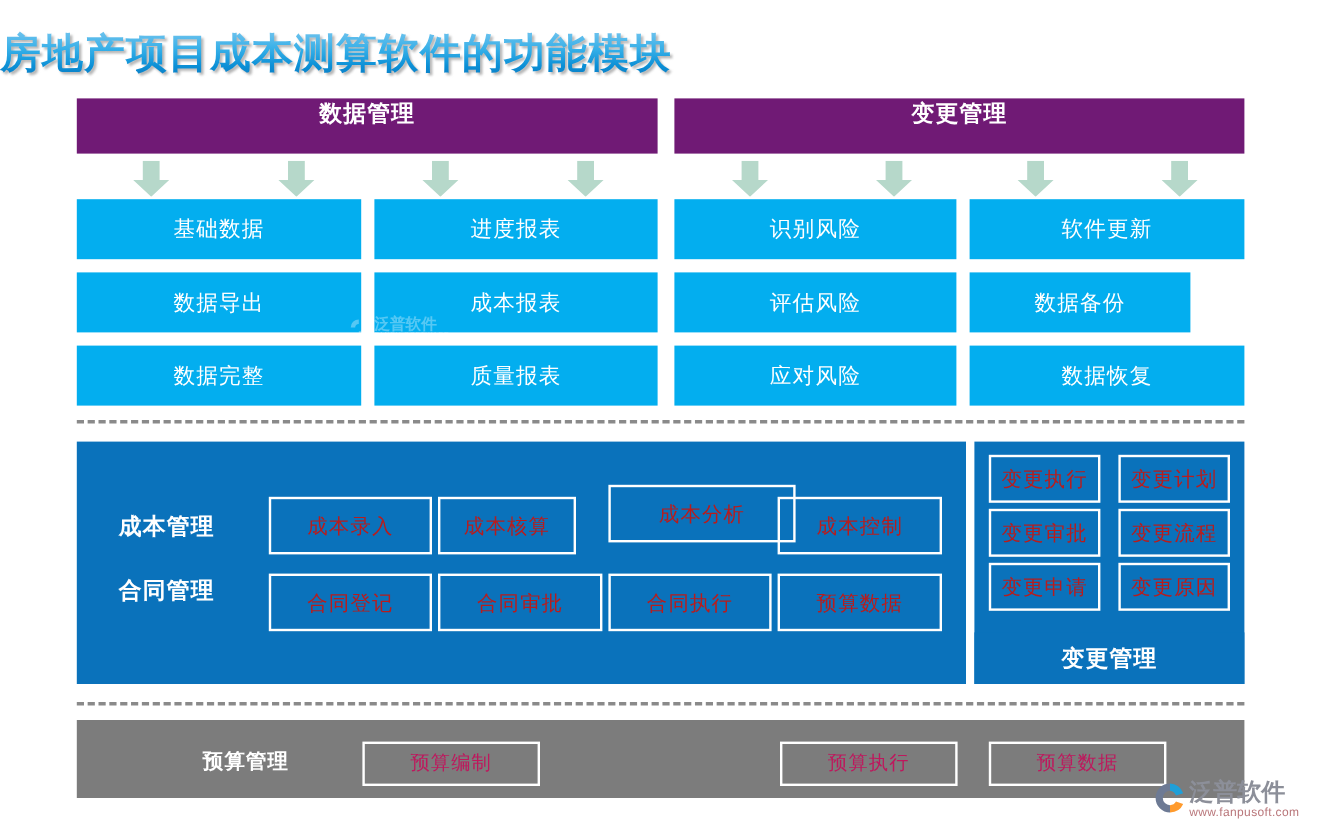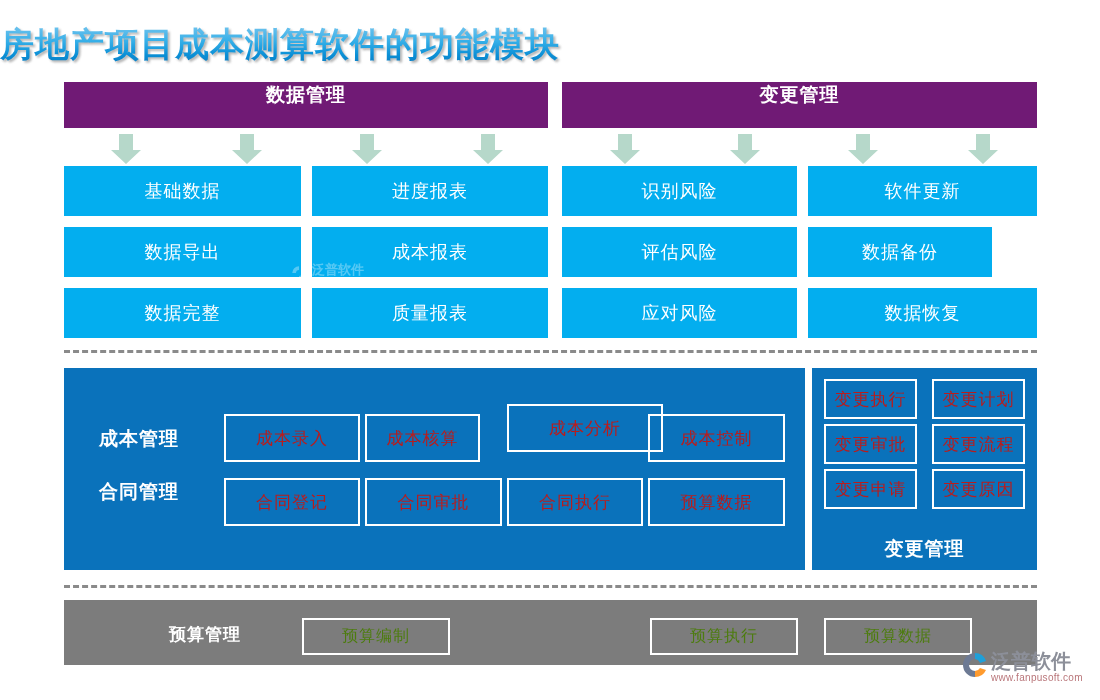--- a/index.html
+++ b/index.html
@@ -138,21 +138,21 @@
     font-size: 17px;
     font-weight: bold;
     letter-spacing: 1px;
     margin-left: 41px;
   }
   .bbox {
     position: absolute;
     top: 618px;
     height: 37px;
     border: 2px solid #ffffff;
-    color: #4d7c0f;
+    color: #be185d;
     font-size: 16px;
     display: flex;
     align-items: center;
     justify-content: center;
     letter-spacing: 1px;
   }
 
   
   .wm-center {
     position: absolute;

